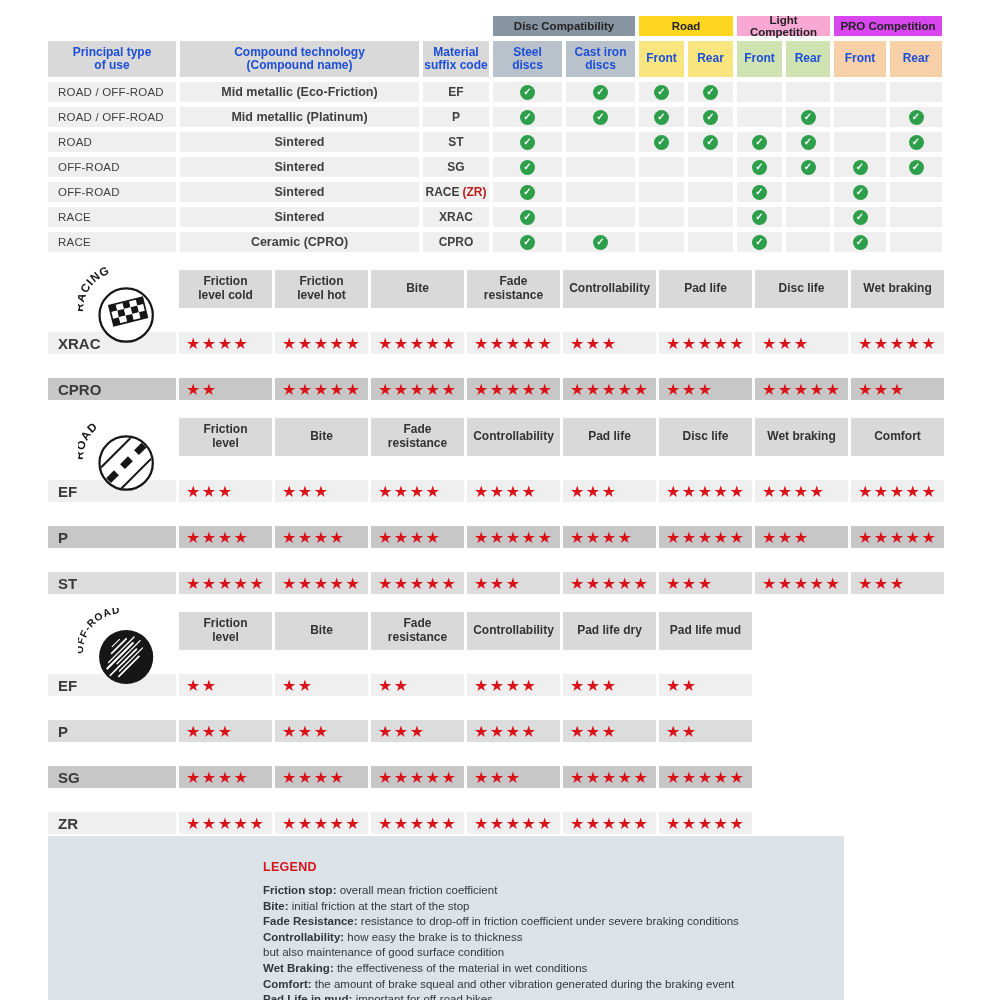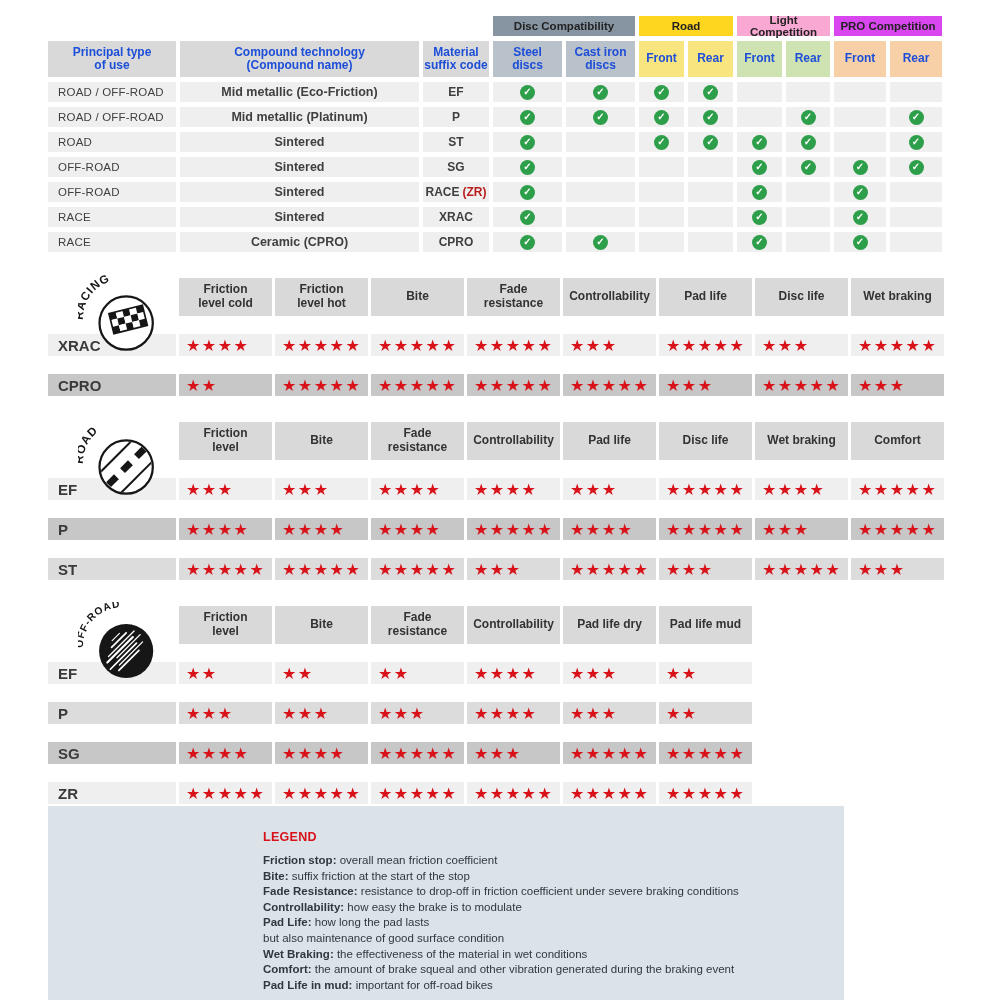--- a/index.html
+++ b/index.html
@@ -14,21 +14,21 @@
   .trow{height:20px;background:#efefef;font-size:12px;}
   .use{justify-content:flex-start;padding-left:10px;font-size:11.5px;letter-spacing:.2px;}
   .compound{font-weight:700;font-size:12.5px;}
   .suffix{font-weight:700;font-size:12px;}
   .note{color:#b91c1c;font-weight:700;margin-left:3px;}
   .chk{width:15px;height:15px;border-radius:50%;background:#2d9e49;color:#fff;font-size:10px;font-weight:700;display:flex;align-items:center;justify-content:center;line-height:1;}
 
   
   .section{position:relative;margin-top:14px;}
   .icon{position:absolute;left:30px;top:-4px;width:86px;height:86px;}
-  .sgrid{display:grid;gap:18px 3px;margin-top:26px;}
+  .sgrid{display:grid;gap:24px 3px;margin-top:18px;}
   .c8{grid-template-columns:128px repeat(8,93px);}
   .c6{grid-template-columns:128px repeat(6,93px);}
   .shead{height:38px;background:#d9d9d9;font-weight:700;font-size:12px;white-space:pre-line;line-height:1.15;color:#333;}
   .srow-label{height:22px;font-weight:700;font-size:15px;display:flex;align-items:center;padding-left:10px;box-sizing:border-box;color:#3a3a3a;}
   .stars{height:22px;display:flex;align-items:center;padding-left:7px;box-sizing:border-box;color:#d9121a;font-size:16px;letter-spacing:1.5px;overflow:hidden;white-space:nowrap;}
   .light{background:#efefef;}
   .mid{background:#dcdcdc;}
   .dark{background:#c7c7c7;}
 
   
@@ -395,23 +395,22 @@
           <div class="stars light">★★★★★</div>
           <div class="stars light">★★★★★</div>
           <div class="stars light">★★★★★</div>
         </div>
       </div>
     </div>
   <div class="legend">
     <div class="legend-title">LEGEND</div>
     <div id="legend-items">
         <div class="legend-line"><span class="legend-term">Friction stop:</span><span> overall mean friction coefficient</span></div>
-        <div class="legend-line"><span class="legend-term">Bite:</span><span> suffix friction at the start of the stop</span></div>
+        <div class="legend-line"><span class="legend-term">Bite:</span><span> initial friction at the start of the stop</span></div>
         <div class="legend-line"><span class="legend-term">Fade Resistance:</span><span> resistance to drop-off in friction coefficient under severe braking conditions</span></div>
-        <div class="legend-line"><span class="legend-term">Controllability:</span><span> how easy the brake is to modulate</span></div>
-        <div class="legend-line"><span class="legend-term">Pad Life:</span><span> how long the pad lasts</span></div>
+        <div class="legend-line"><span class="legend-term">Controllability:</span><span> how easy the brake is to thickness</span></div>
         <div class="legend-line"><span>but also maintenance of good surface condition</span></div>
         <div class="legend-line"><span class="legend-term">Wet Braking:</span><span> the effectiveness of the material in wet conditions</span></div>
         <div class="legend-line"><span class="legend-term">Comfort:</span><span> the amount of brake squeal and other vibration generated during the braking event</span></div>
         <div class="legend-line"><span class="legend-term">Pad Life in mud:</span><span> important for off-road bikes</span></div>
       </div>
   </div>
 </div>
 
 </body></html>

